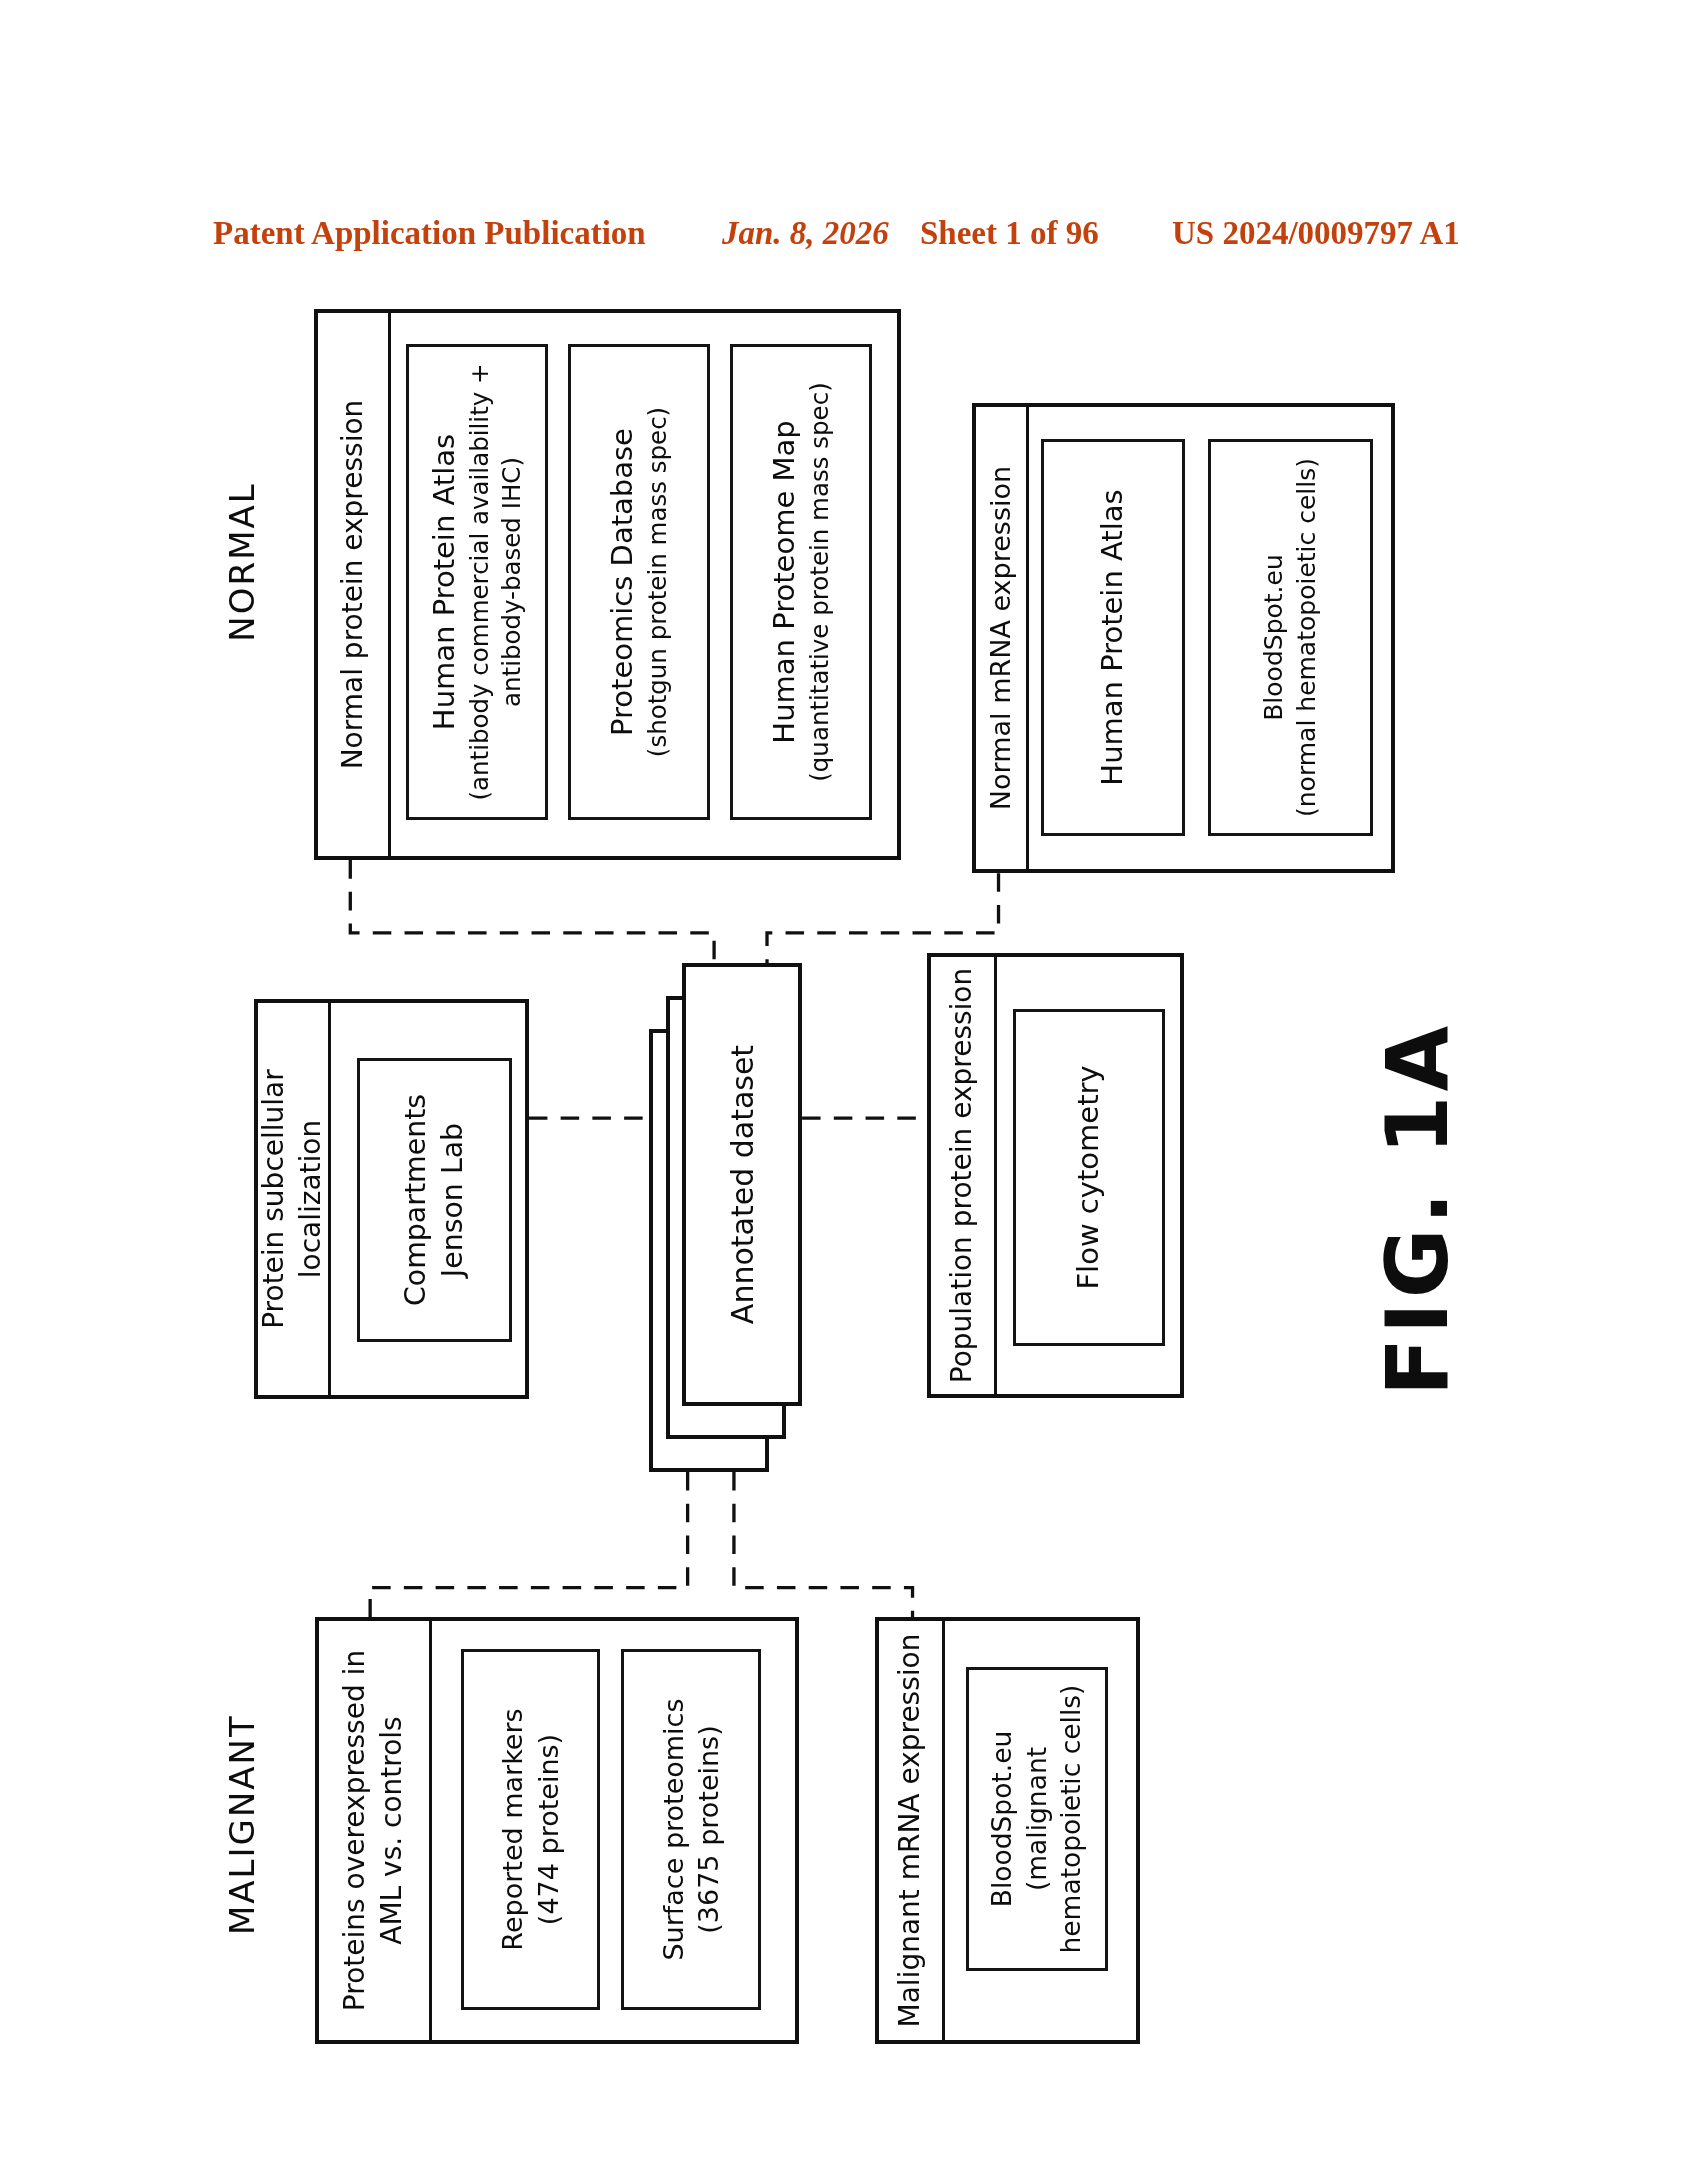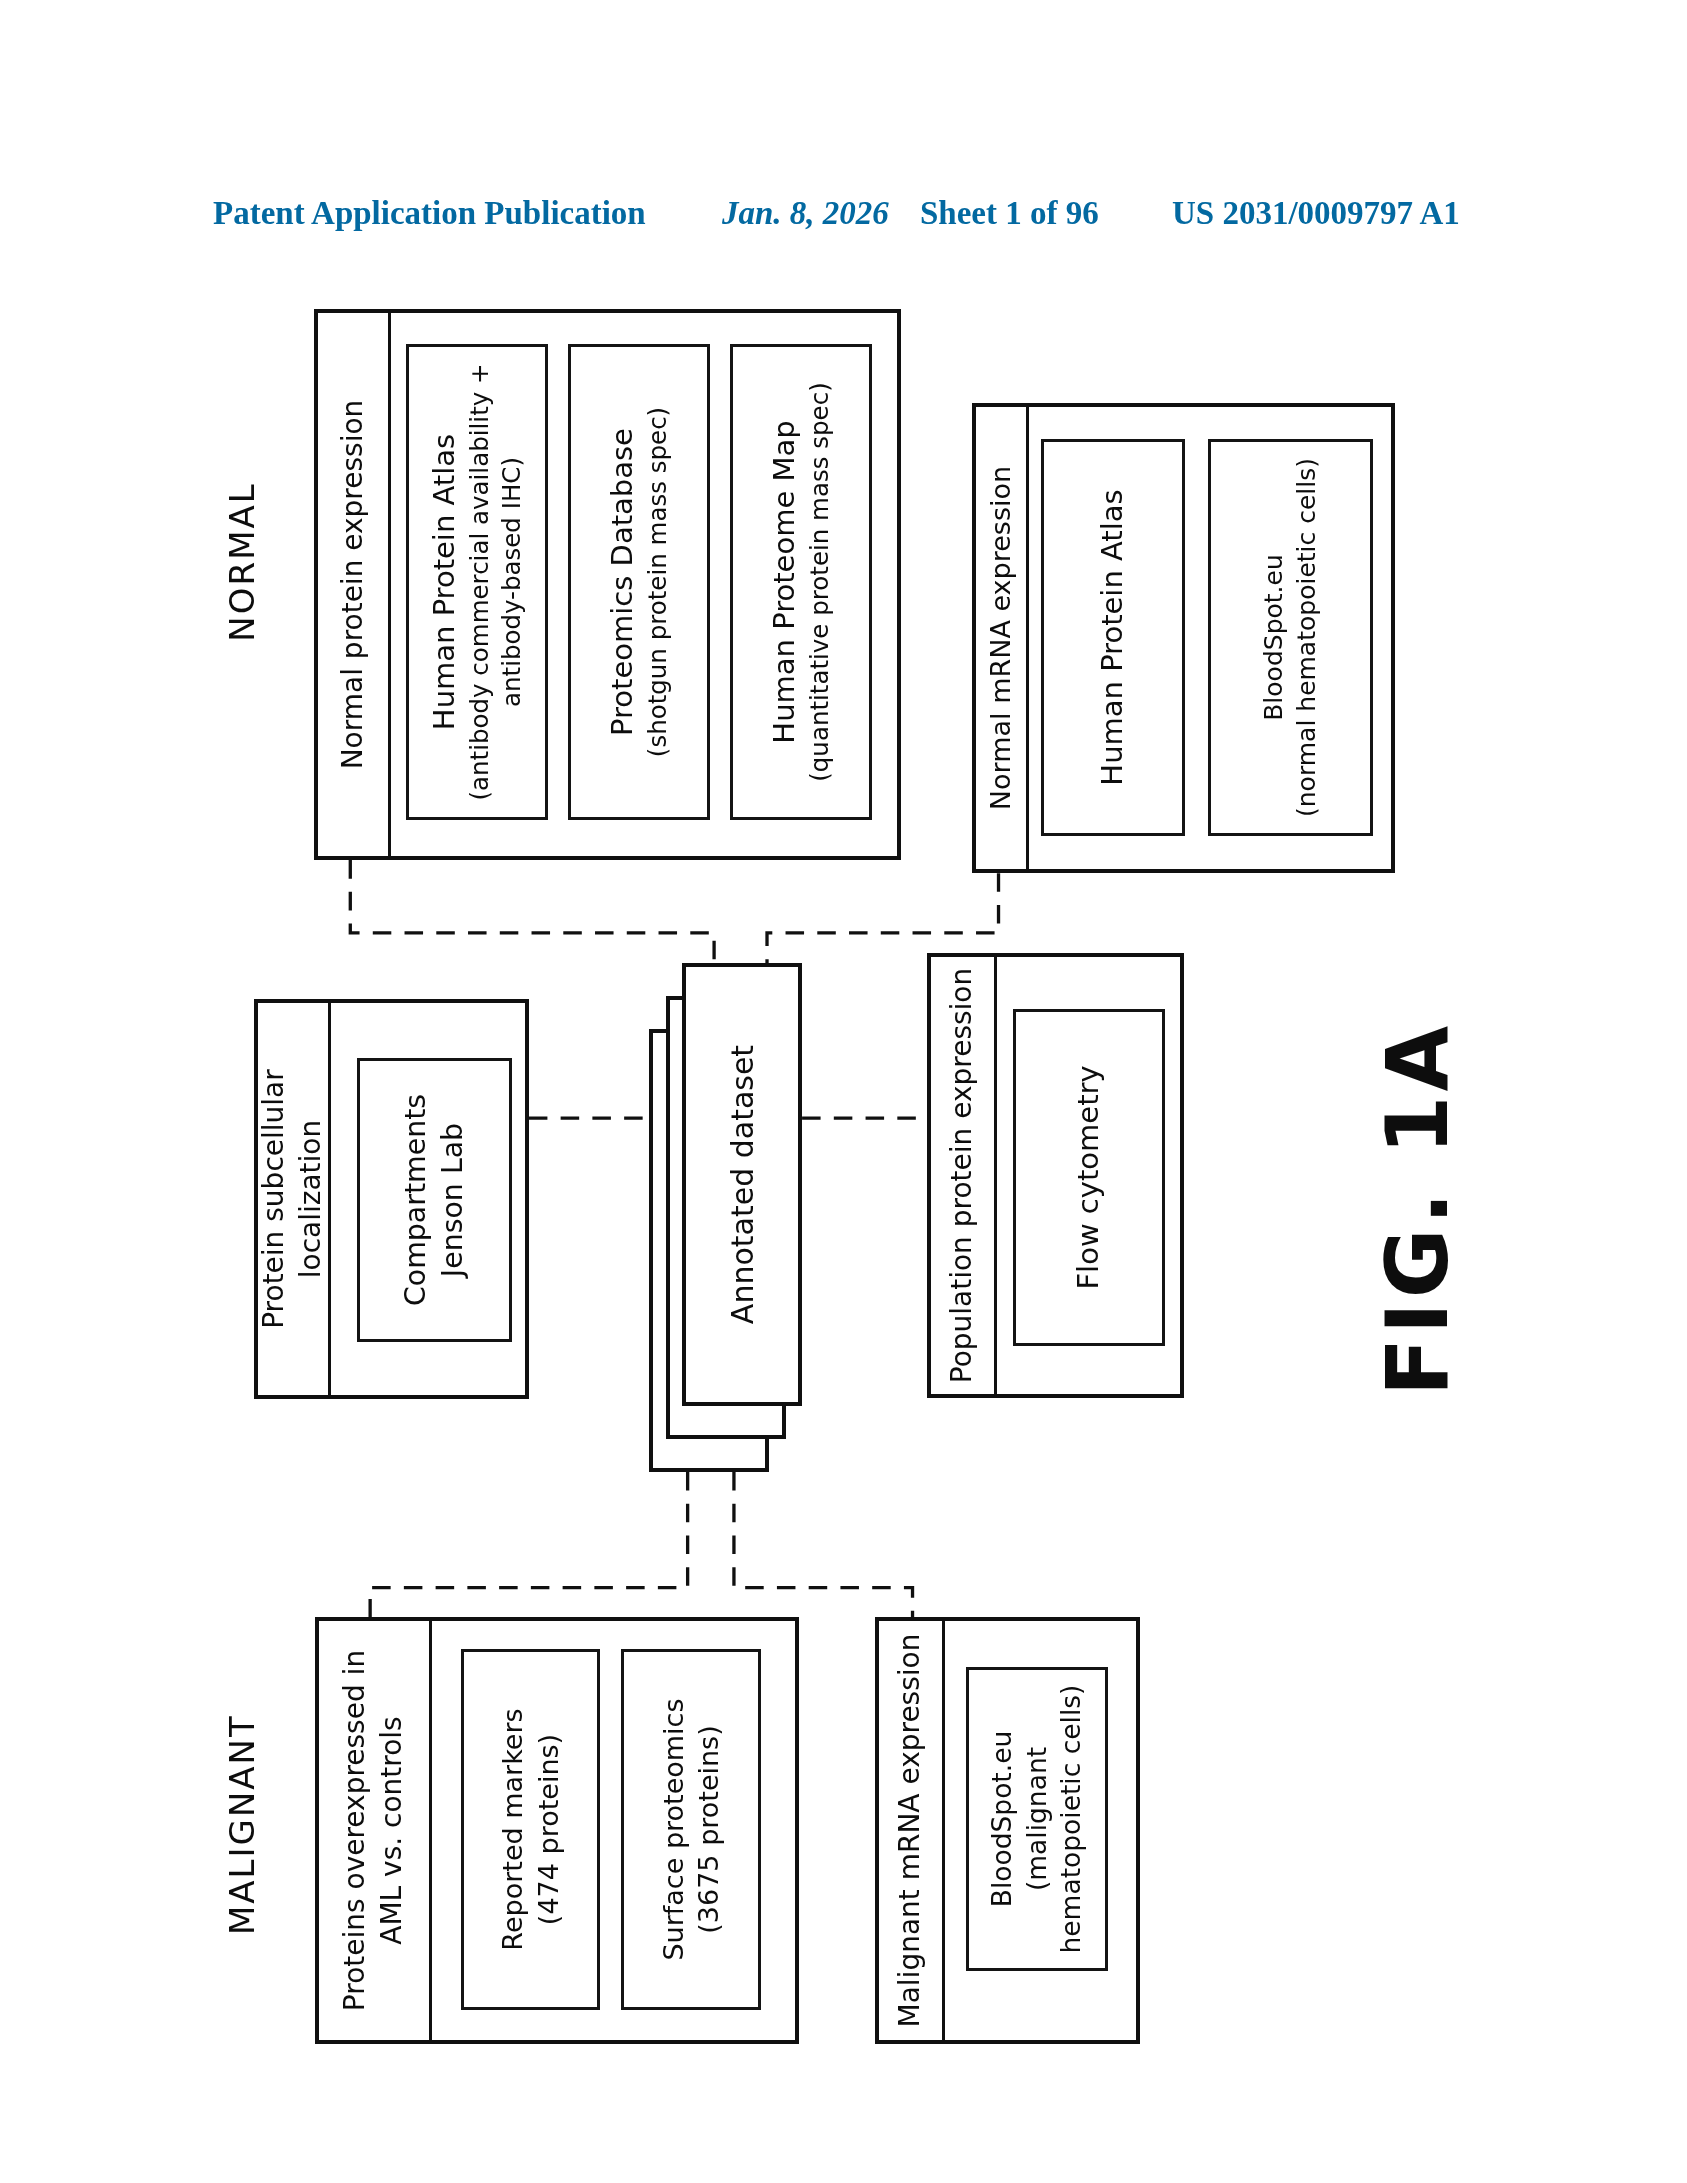--- a/index.html
+++ b/index.html
@@ -13,22 +13,22 @@
     color: #0d0d0d;
   }
 
   
   .hdr {
     position: absolute;
     font-family: "Liberation Serif", serif;
     font-weight: bold;
     font-size: 33px;
     white-space: nowrap;
-    top: 195px;
-    color: #0369a1;
+    top: 215px;
+    color: #c2410c;
   }
   .hdr-pub    { left: 213px; }
   .hdr-date   { left: 722px; font-style: italic; }
   .hdr-sheet  { left: 920px; }
   .hdr-patno  { left: 1172px; }
 
   
   .fig-rot {
     position: absolute;
     left: 218px;
@@ -117,21 +117,21 @@
   }
 </style>
 </head>
 <body>
 
 <div class="sheet">
 
   <div class="hdr hdr-pub">Patent Application Publication</div>
   <div class="hdr hdr-date">Jan. 8, 2026</div>
   <div class="hdr hdr-sheet">Sheet 1 of 96</div>
-  <div class="hdr hdr-patno">US 2031/0009797 A1</div>
+  <div class="hdr hdr-patno">US 2024/0009797 A1</div>
 
   <div class="fig-rot">
 
     <svg class="connectors" width="1786" height="1270" viewBox="0 0 2700 1920">
       <g fill="none" stroke="#101010" stroke-width="5" stroke-dasharray="28 20">
         <path d="M1820 200 H1710 V750 H1664"></path>
         <path d="M1800 1180 H1710 V830 H1664"></path>
         <path d="M1430 470 V652"></path>
         <path d="M1430 883 V1071"></path>
         <path d="M895 710 H720 V230 H675"></path>

